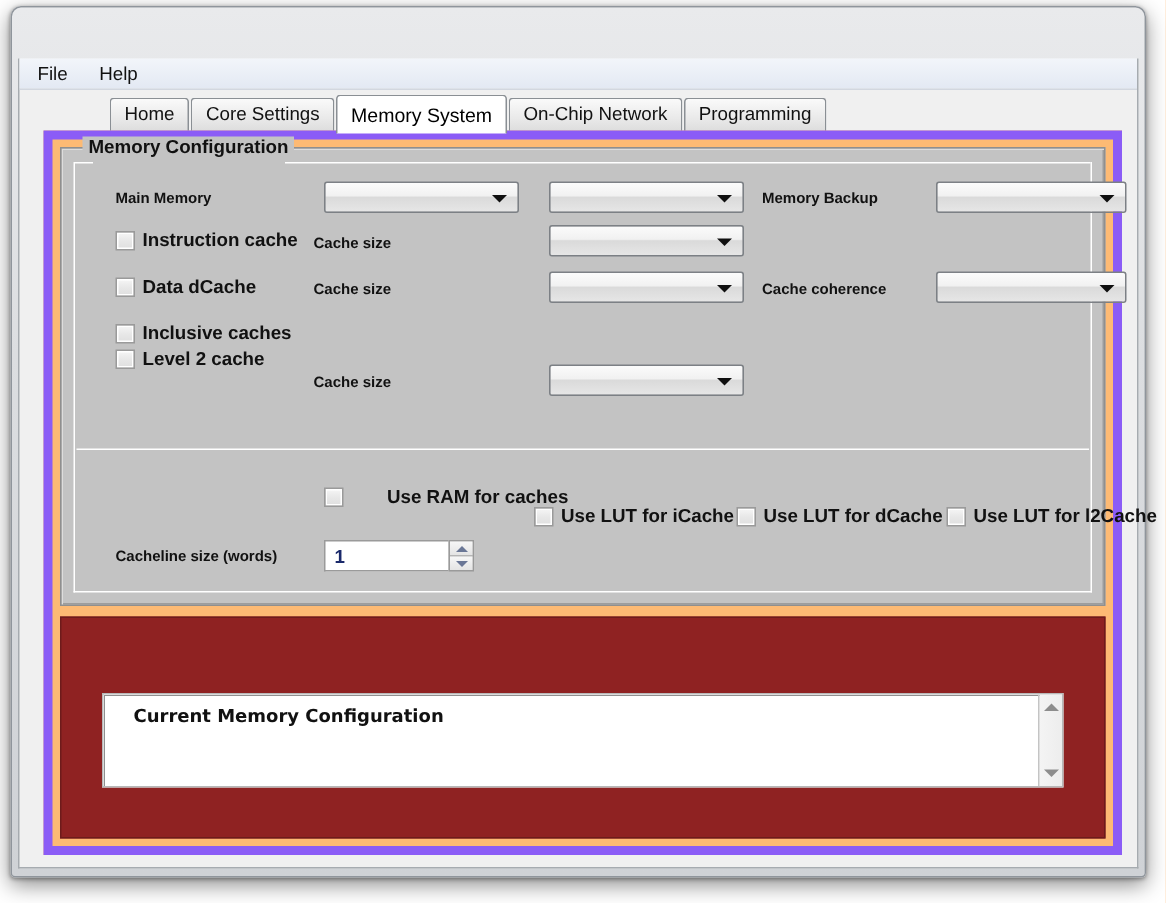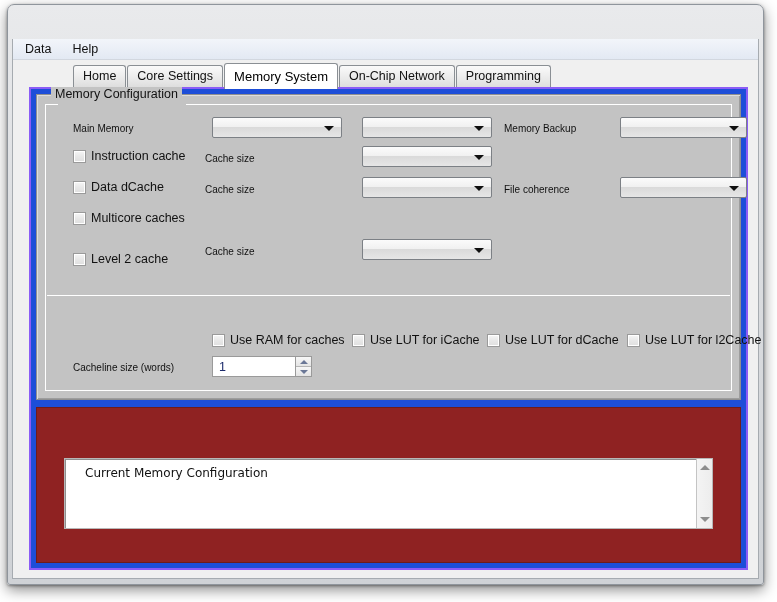--- a/index.html
+++ b/index.html
@@ -114,23 +114,24 @@
     background: #ffffff;
     color: #000000;
     padding-top: 5px; padding-bottom: 5px;
     margin-bottom: -1px;
     position: relative; z-index: 3;
     font-size: 13px;
   }
 
   #tab-content {
     position: absolute; left: 16px; top: 48px; right: 10px; bottom: 8px;
-    border: 2px solid #8b5cf6;
-    background: #1d4ed8;
+    border: 6px solid #8b5cf6;
+    background: #fdba74;
     padding: 5px;
+    font-weight: bold;
   }
 
   
   #mem-panel {
     position: absolute; left: 5px; top: 5px; right: 5px;
     height: 306px;
     background: #c3c3c3;
     border: 1px solid #8f8f8f;
     box-shadow: inset 1px 1px 0 #dddddd, inset -1px -1px 0 #9d9d9d;
   }
@@ -293,21 +294,21 @@
 </style>
 </head>
 <body>
 
 <div id="window-frame">
 
 
   <div id="client">
 
     <div id="menu-bar">
-      <div class="menu-item">Data</div>
+      <div class="menu-item">File</div>
       <div class="menu-item">Help</div>
     </div>
 
     <div id="tab-strip">
       <div class="tab">Home</div>
       <div class="tab">Core Settings</div>
       <div class="tab active">Memory System</div>
       <div class="tab">On-Chip Network</div>
       <div class="tab">Programming</div>
     </div>
@@ -343,31 +344,31 @@
         </div>
 
         <div class="cbox-wrap" style="left:36px; top:84px;">
           <span class="cbox"></span>
           <span class="cbox-label">Data dCache</span>
         </div>
         <div class="field-label" style="left:168px; top:87px;">Cache size</div>
         <div class="combo" style="left:325px; top:82px; width:130px;">
           <div class="arrow"></div>
         </div>
-        <div class="field-label" style="left:467px; top:87px;">File coherence</div>
+        <div class="field-label" style="left:467px; top:87px;">Cache coherence</div>
         <div class="combo" style="left:583px; top:82px; width:127px;">
           <div class="arrow"></div>
         </div>
 
         <div class="cbox-wrap" style="left:36px; top:115px;">
           <span class="cbox"></span>
-          <span class="cbox-label">Multicore caches</span>
-        </div>
-
-        <div class="cbox-wrap" style="left:36px; top:156px;">
+          <span class="cbox-label">Inclusive caches</span>
+        </div>
+
+        <div class="cbox-wrap" style="left:36px; top:132px;">
           <span class="cbox"></span>
           <span class="cbox-label">Level 2 cache</span>
         </div>
         <div class="field-label" style="left:168px; top:149px;">Cache size</div>
         <div class="combo" style="left:325px; top:144px; width:130px;">
           <div class="arrow"></div>
         </div>
 
         <div class="field-label" style="left:36px; top:265px;">Cacheline size (words)</div>
         <div id="spinner">
@@ -377,21 +378,21 @@
               <span class="tri-up"></span>
             </div>
             <div class="spin-btn">
               <span class="tri-down"></span>
             </div>
           </div>
         </div>
 
         <div id="separator-line"></div>
 
-        <div class="cbox-wrap" style="left:175px; top:237px;">
+        <div class="cbox-wrap" style="left:175px; top:224px;gap:24px;">
           <span class="cbox"></span>
           <span class="cbox-label">Use RAM for caches</span>
         </div>
         <div class="cbox-wrap" style="left:315px; top:237px;">
           <span class="cbox"></span>
           <span class="cbox-label">Use LUT for iCache</span>
         </div>
         <div class="cbox-wrap" style="left:450px; top:237px;">
           <span class="cbox"></span>
           <span class="cbox-label">Use LUT for dCache</span>

